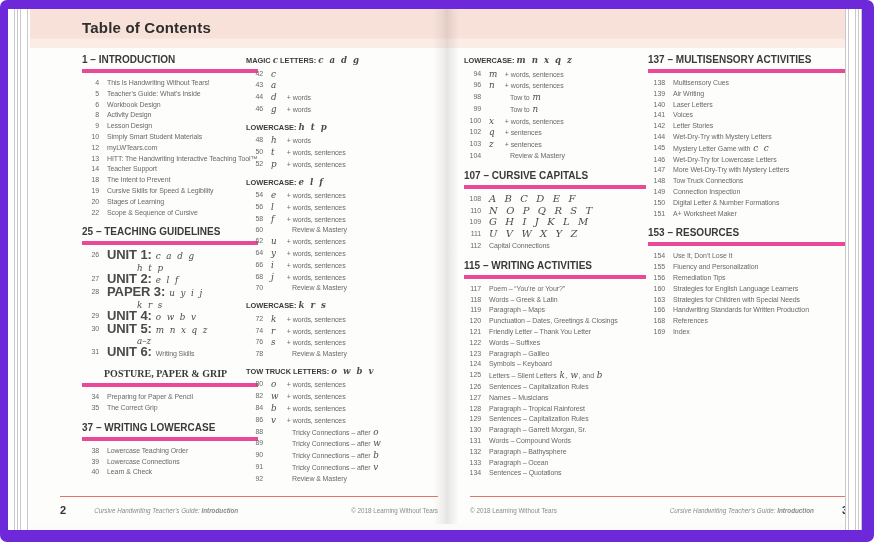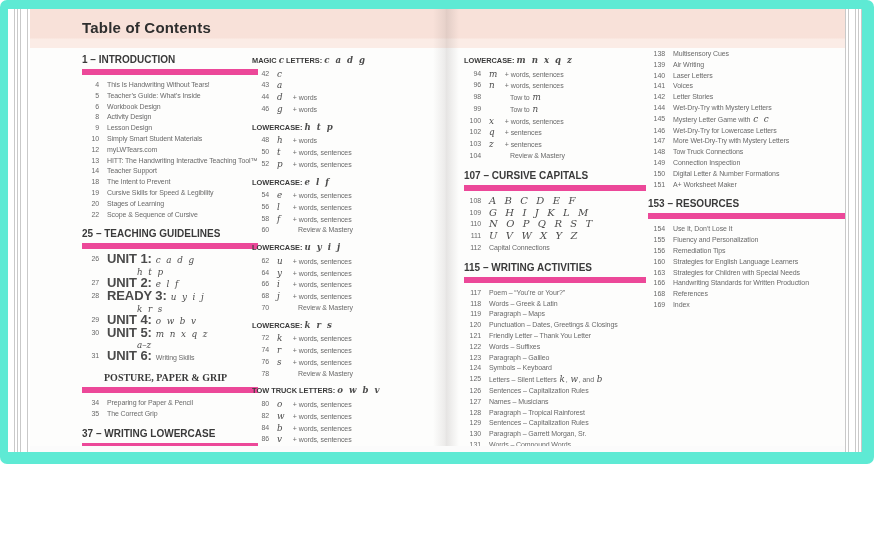--- a/index.html
+++ b/index.html
@@ -1,37 +1,37 @@
 <!DOCTYPE html>
 <html><head>
 <meta charset="utf-8">
 <style>
   * { margin:0; padding:0; box-sizing:border-box; }
   html,body { width:874px; height:542px; background:#ffffff; font-family:"Liberation Sans",sans-serif; }
-  .cover { position:absolute; top:0; left:0; width:874px; height:464px; background:#5eead4; border-radius:7px; }
+  .cover { position:absolute; top:0; left:0; width:874px; height:542px; background:#6d28d9; border-radius:7px; }
   .pagestack { position:absolute; top:9px; left:8px; right:12px; bottom:12px; background:#fbfbfb; }
   .edge-left { position:absolute; left:0; top:0; bottom:0; width:22px;
     background:repeating-linear-gradient(90deg,#ffffff 0px,#ffffff 2.6px,#c9c9c9 2.6px,#c9c9c9 3.3px); }
   .edge-right { position:absolute; right:0; top:0; bottom:0; width:17px;
     background:repeating-linear-gradient(90deg,#c9c9c9 0px,#c9c9c9 0.7px,#ffffff 0.7px,#ffffff 3.3px); }
   .spread { position:absolute; left:22px; right:17px; top:0; bottom:6px; background:#fdfdfc; overflow:hidden; }
   .spine { position:absolute; left:403px; top:0; bottom:0; width:26px;
     background:linear-gradient(90deg, rgba(0,0,0,0) 0%, rgba(90,80,78,0.10) 45%, rgba(90,80,78,0.14) 52%, rgba(0,0,0,0) 100%); }
   .band { position:absolute; left:0; right:0; top:0; height:39px;
     background:linear-gradient(#f8e1d9 0px, #f8e1d9 29px, #fbece6 30px, #fbece6 39px); }
   .title { position:absolute; left:52px; top:10px; font-size:15px; font-weight:bold; color:#2e2e2e; letter-spacing:0.2px; }
 
   .col { position:absolute; top:40px; height:446px; overflow:hidden; }
   .col-l1 { left:52px;  width:176px; }
-  .col-l2 { left:222px; width:186px; }
+  .col-l2 { left:216px; width:186px; }
   .col-r1 { left:434px; width:182px; }
   .col-r2 { left:618px; width:198px; }
 
   .toc-section { display:block; }
-  .sec-head { font-weight:bold; font-size:10px; color:#3a3a3a; border-bottom:6px solid #ec4899;
+  .sec-head { font-weight:bold; font-size:10px; color:#3a3a3a; border-bottom:4px solid #ec4899;
     padding-bottom:3px; margin:8px 0 5px 0; white-space:nowrap; line-height:12px; }
   .toc-section:first-child .sec-head { margin-top:5px; }
   .sec-head-line2 { padding-left:22px;font-family:Liberation Serif, serif; }
   .sub-head { font-weight:bold; font-size:7.4px; color:#3a3a3a; margin:6px 0 2.5px 0; white-space:nowrap; line-height:10px; }
   .sub-head .scr { font-weight:bold; font-size:8.6px; }
 
   .row { display:flex; font-size:7px; letter-spacing:-0.1px; color:#6a6a6a; line-height:10.8px; white-space:nowrap; }
   .num { flex:0 0 17px; width:17px; text-align:right; margin-right:8px; color:#6a6a6a; }
   .entry-body { flex:1; min-width:0; }
   .entry-body.indent { padding-left:21px; }
@@ -138,21 +138,21 @@
             <div class="row">
               <span class="num">26</span>
               <span class="entry-body"><span class="unit">UNIT 1:</span><span class="scr">c a d g</span><div class="script-line2"><span class="scr">h t p</span></div></span>
             </div>
             <div class="row">
               <span class="num">27</span>
               <span class="entry-body"><span class="unit">UNIT 2:</span><span class="scr">e l f</span></span>
             </div>
             <div class="row">
               <span class="num">28</span>
-              <span class="entry-body"><span class="unit">READY 3:</span><span class="scr">u y i j</span><div class="script-line2"><span class="scr">k r s</span></div></span>
+              <span class="entry-body"><span class="unit">PAPER 3:</span><span class="scr">u y i j</span><div class="script-line2"><span class="scr">k r s</span></div></span>
             </div>
             <div class="row">
               <span class="num">29</span>
               <span class="entry-body"><span class="unit">UNIT 4:</span><span class="scr">o w b v</span></span>
             </div>
             <div class="row">
               <span class="num">30</span>
               <span class="entry-body"><span class="unit">UNIT 5:</span><span class="scr">m n x q z</span><div class="script-line2"><span class="scr">a–z</span></div></span>
             </div>
             <div class="row">
@@ -239,21 +239,20 @@
             <div class="row">
               <span class="num">58</span>
               <span class="entry-body"><span class="scr scr-col">f</span><span class="txt"> + words, sentences</span></span>
             </div>
             <div class="row">
               <span class="num">60</span>
               <span class="entry-body indent"><span class="txt">Review &amp; Mastery</span></span>
             </div>
           </section>
           <section class="toc-section">
-            <div class="sub-head"><span class="sub-head-txt">LOWERCASE: </span><span class="scr">u y i j</span></div>
             <div class="row">
               <span class="num">62</span>
               <span class="entry-body"><span class="scr scr-col">u</span><span class="txt"> + words, sentences</span></span>
             </div>
             <div class="row">
               <span class="num">64</span>
               <span class="entry-body"><span class="scr scr-col">y</span><span class="txt"> + words, sentences</span></span>
             </div>
             <div class="row">
               <span class="num">66</span>
@@ -365,28 +364,28 @@
           </section>
           <section class="toc-section">
             <div class="sec-head">
               <div class="sec-head-line">107 – CURSIVE CAPITALS</div>
             </div>
             <div class="row">
               <span class="num">108</span>
               <span class="entry-body"><span class="scr scr-caps">A B C D E F</span></span>
             </div>
             <div class="row">
+              <span class="num">110</span>
+              <span class="entry-body"><span class="scr scr-caps">N O P Q R S T</span></span>
+            </div>
+            <div class="row">
               <span class="num">109</span>
               <span class="entry-body"><span class="scr scr-caps">G H I J K L M</span></span>
             </div>
             <div class="row">
-              <span class="num">110</span>
-              <span class="entry-body"><span class="scr scr-caps">N O P Q R S T</span></span>
-            </div>
-            <div class="row">
               <span class="num">111</span>
               <span class="entry-body"><span class="scr scr-caps">U V W X Y Z</span></span>
             </div>
             <div class="row">
               <span class="num">112</span>
               <span class="entry-body"><span class="txt">Capital Connections</span></span>
             </div>
           </section>
           <section class="toc-section">
             <div class="sec-head">
@@ -461,20 +460,23 @@
               <span class="entry-body"><span class="txt">Paragraph – Ocean</span></span>
             </div>
             <div class="row">
               <span class="num">134</span>
               <span class="entry-body"><span class="txt">Sentences – Quotations</span></span>
             </div>
           </section>
         </div>
       <div class="col col-r2">
           <section class="toc-section">
+            <div class="sec-head">
+              <div class="sec-head-line">137 – MULTISENSORY ACTIVITIES</div>
+            </div>
             <div class="row">
               <span class="num">138</span>
               <span class="entry-body"><span class="txt">Multisensory Cues</span></span>
             </div>
             <div class="row">
               <span class="num">139</span>
               <span class="entry-body"><span class="txt">Air Writing</span></span>
             </div>
             <div class="row">
               <span class="num">140</span>

